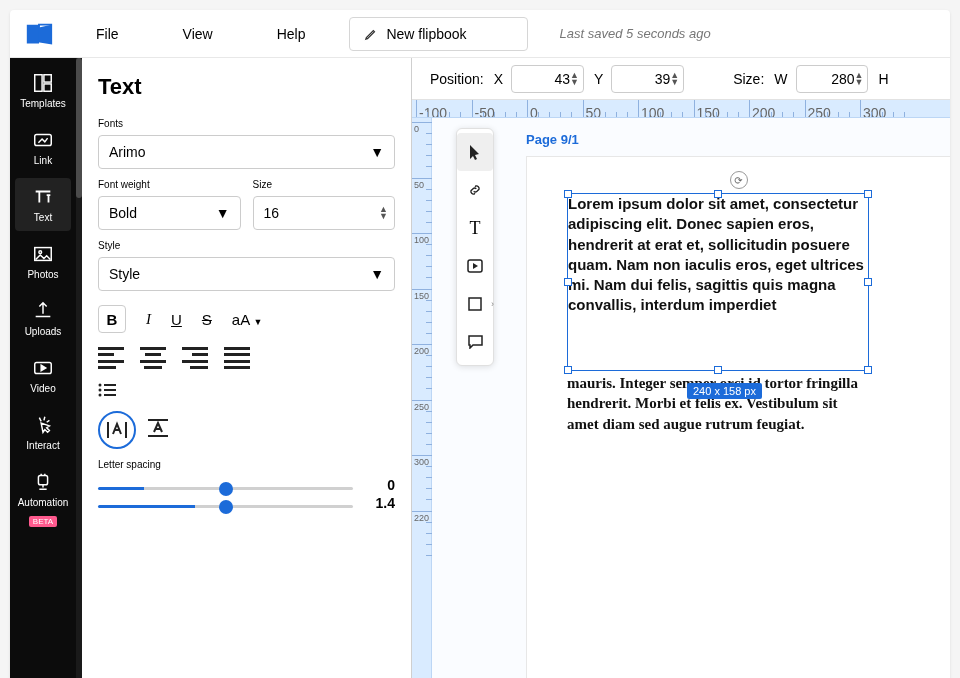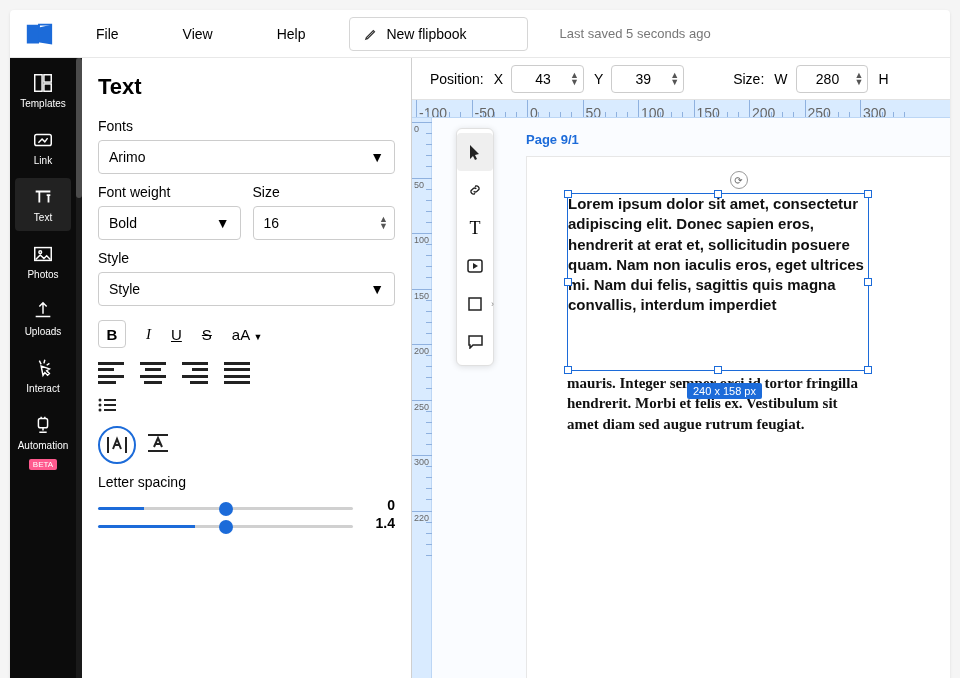--- a/index.html
+++ b/index.html
@@ -5,38 +5,38 @@
 *{box-sizing:border-box;margin:0;padding:0;font-family:Arial,Helvetica,sans-serif}
 body{background:#f5f5f5;width:960px;height:678px;overflow:hidden}
 .app{display:flex;flex-direction:column;height:100%;background:#fff;margin:10px;border-radius:4px;box-shadow:0 1px 3px rgba(0,0,0,.1);overflow:hidden}
 
 
 .menubar{display:flex;align-items:center;height:48px;border-bottom:1px solid #e8e8e8;gap:8px;padding:0 8px}
 .logo{display:flex;align-items:center;padding:0 6px}
 .logo svg{width:30px;height:30px}
 .menu-item{padding:0 28px;font-size:14px;cursor:pointer;line-height:48px}
 .newbtn{display:flex;align-items:center;gap:8px;border:1px solid #d6d6d6;border-radius:4px;padding:8px 60px 8px 14px;font-size:14px;cursor:pointer;margin-left:8px}
-.lastsaved{font-size:13px;color:#777;margin-left:24px}
+.lastsaved{font-size:13px;color:#777;font-style:italic;margin-left:24px}
 
 
 .mainrow{display:flex;flex:1;overflow:hidden}
 
 
 .iconbar{width:66px;background:#0c0c0c;color:#fff;display:flex;flex-direction:column;align-items:center;padding:6px 0 6px 0;gap:4px;overflow:hidden;font-size:10px}
 .iconbar .tile{display:flex;flex-direction:column;align-items:center;gap:4px;padding:8px 0;width:56px;cursor:pointer;border-radius:4px}
 .iconbar .tile.active{background:#222}
 .iconbar .beta{background:#ff5a8e;color:#fff;font-size:8px;padding:1px 4px;border-radius:2px;position:relative;top:-4px}
 .ic{width:22px;height:22px;stroke:#fff;fill:none;stroke-width:1.6}
 .scrollbar-fake{width:6px;background:#1a1a1a;align-self:stretch}
 .scrollbar-fake .thumb{background:#4b4b4b;height:140px;width:100%;border-radius:3px}
 
 
 .proppanel{width:330px;border-right:1px solid #cfcfcf;padding:16px;overflow:hidden}
 .proppanel h1{font-size:22px;font-weight:700;margin-bottom:18px}
-.lbl{font-size:14px;margin-bottom:6px;margin-top:10px}
+.lbl{font-size:10px;margin-bottom:6px;margin-top:10px}
 .selbox{border:1px solid #ccc;border-radius:4px;height:34px;display:flex;align-items:center;justify-content:space-between;padding:0 10px;font-size:14px;cursor:pointer;background:#fff}
 .row2{display:flex;gap:12px}
 .row2>div{flex:1}
 .spin{border:1px solid #ccc;border-radius:4px;height:34px;display:flex;align-items:center;padding:0 6px 0 10px;font-size:14px;justify-content:space-between}
 .spinarrows{display:flex;flex-direction:column;line-height:7px;font-size:9px;cursor:pointer;color:#555}
 
 .fmtbar{display:flex;align-items:center;gap:20px;margin-top:14px;font-size:15px}
 .btnB{border:1px solid #ccc;border-radius:4px;width:28px;height:28px;display:flex;align-items:center;justify-content:center;font-weight:700;cursor:pointer}
 .fmtbar span{cursor:pointer}
 
@@ -63,21 +63,21 @@
 .sliderrow .sliderwrap{flex:1}
 .sliderrow .val{width:28px;text-align:right;font-size:14px;font-weight:600}
 
 
 .canvasarea{flex:1;display:flex;flex-direction:column;overflow:hidden;min-width:0}
 .editbar{height:48px;border-bottom:1px solid #e2e2e2;display:flex;align-items:center;gap:14px;padding:0 18px;font-size:14px}
 .gradbox{width:24px;height:24px;border:1px solid #ddd;border-radius:3px;background:linear-gradient(135deg,#e03de0,#e0c33d 40%,#3de07e 60%,#3d7be0);cursor:pointer}
 .posbar{height:42px;border-bottom:1px solid #e2e2e2;display:flex;align-items:center;gap:10px;padding:0 18px;font-size:14px}
 .posbar .coord{display:flex;align-items:center;gap:8px}
 .posbar .lbl2{font-variant:small-caps}
-.posbar input{width:54px;text-align:center;border:none;outline:none;font-size:14px}
+.posbar input{width:54px;text-align:right;border:none;outline:none;font-size:14px}
 .posbar .numbox{border:1px solid #ccc;border-radius:4px;height:28px;display:flex;align-items:center;padding:0 4px 0 4px}
 .posbar .spacer{flex:.4}
 
 .ruler-h{height:18px;background:#d9ebff;border-bottom:1px solid #bcd6f5;position:relative;font-size:9px;color:#476;overflow:hidden;flex-shrink:0}
 .ruler-h .tick{position:absolute;top:0;border-left:1px solid #8fb1df;height:18px}
 .ruler-h .tick span{position:absolute;top:5px;left:2px;font-size:14px;color:#666}
 .ruler-h .minor{height:6px;top:12px}
 
 .canvasrow{flex:1;display:flex;overflow:hidden}
 .ruler-v{width:20px;background:#d9ebff;border-right:1px solid #bcd6f5;position:relative;font-size:9px;color:#666;flex-shrink:0}
@@ -162,20 +162,27 @@
         <span>Photos</span>
       </div>
       <div class="tile">
         <svg class="ic" viewBox="0 0 24 24">
               <path d="M12 3v12M8 7l4-4 4 4M4 18h16"></path>
             </svg>
         <span>Uploads</span>
       </div>
       <div class="tile">
         <svg class="ic" viewBox="0 0 24 24">
+              <rect x="3" y="6" width="18" height="12" rx="2"></rect>
+              <path d="M10 9l5 3-5 3z" fill="#fff"></path>
+            </svg>
+        <span>Video</span>
+      </div>
+      <div class="tile">
+        <svg class="ic" viewBox="0 0 24 24">
               <path d="M8 4l2 4M14 3l-1 4M19 7l-3 2M10 10l2 10 2-3 3 3 2-2-3-3 3-2z"></path>
             </svg>
         <span>Interact</span>
       </div>
       <div class="tile">
         <svg class="ic" viewBox="0 0 24 24">
               <rect x="7" y="5" width="10" height="10" rx="2"></rect>
               <path d="M12 15v3M8 20h8M10 3v2M14 3v2"></path>
             </svg>
         <span>Automation</span>

